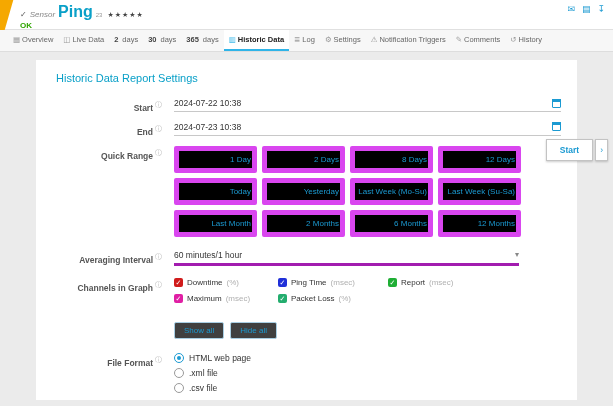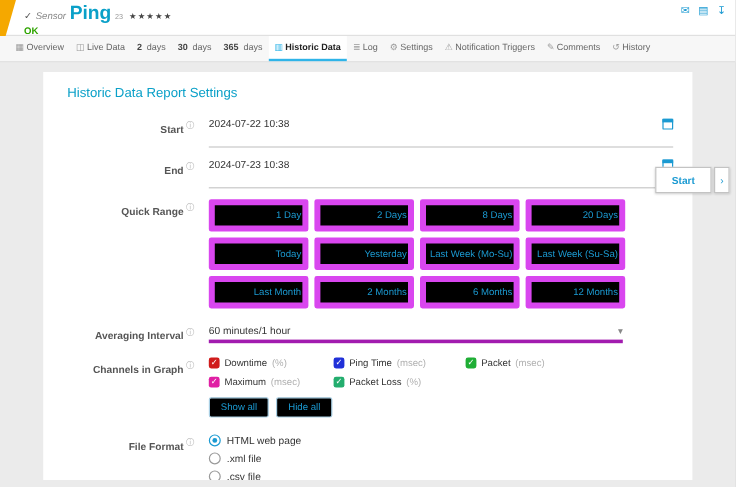--- a/index.html
+++ b/index.html
@@ -28,41 +28,41 @@
   .tab b{font-weight:bold;color:#444;margin-right:2px;}
 
   
   .panel{position:absolute;left:36px;right:36px;top:60px;bottom:6px;background:#fff;padding:12px 16px 0 20px;overflow:hidden;}
   .section-title{color:#0aa0c8;font-size:11px;font-weight:normal;margin-bottom:14px;}
   .row{display:flex;margin-bottom:9px;}
   .label{width:118px;flex:none;text-align:right;padding-right:12px;font-size:8.5px;color:#555;font-weight:bold;padding-top:2px;}
   .info{color:#b5b5b5;font-size:7px;margin-left:2px;vertical-align:super;cursor:pointer;font-weight:normal;}
   .control{flex:1;min-width:0;}
 
-  .dateline{display:flex;justify-content:space-between;align-items:center;border-bottom:1px solid #c8c8c8;padding-bottom:14px;font-size:8.5px;color:#333;max-width:402px;cursor:text;}
+  .dateline{display:flex;justify-content:space-between;align-items:center;border-bottom:1px solid #c8c8c8;padding-bottom:3px;font-size:8.5px;color:#333;max-width:402px;cursor:text;}
   .cal{width:9px;height:9px;border:1px solid #1b9ad2;border-radius:1px;position:relative;cursor:pointer;flex:none;}
   .cal::before{content:"";position:absolute;left:-1px;right:-1px;top:-1px;height:3px;background:#1b9ad2;}
 
   .qr-grid{display:grid;grid-template-columns:repeat(4,83px);gap:5px;}
   .qr-btn{border:5px solid #d946ef;background:#000000;color:#1b9ad2;font-size:8px;padding:4px 1px;text-align:right;border-radius:2px;cursor:pointer;white-space:nowrap;overflow:hidden;}
 
   .selectline{display:flex;justify-content:space-between;align-items:center;border-bottom:3px solid #a21caf;padding-bottom:3px;font-size:8.5px;color:#333;max-width:345px;cursor:pointer;}
   .caret{color:#888;font-size:8px;}
 
-  .channels{display:grid;grid-template-columns:104px 110px 140px;row-gap:7px;font-size:8px;color:#333;margin-bottom:8px;}
+  .channels{display:grid;grid-template-columns:104px 110px 140px;row-gap:7px;font-size:8px;color:#333;margin-bottom:19px;}
   .chan{display:flex;align-items:center;gap:4px;}
   .chk{width:9px;height:9px;border-radius:2px;color:#fff;font-size:7px;line-height:9px;text-align:center;flex:none;cursor:pointer;}
   .unit{color:#b0b0b0;}
   .c0{background:#d01b1b;}
   .c1{background:#2030d8;}
   .c2{background:#1fae35;}
   .c3{background:#e01fa4;}
   .c4{background:#23ad6e;}
   .small-btns{display:flex;gap:6px;margin-top:3px;}
-  .small-btn{border:1px solid #a9cfe4;background:#000000;color:#1b9ad2;font-size:8px;padding:3px 9px;border-radius:2px;cursor:pointer;text-align:right;}
+  .small-btn{border:1px solid #a9cfe4;background:#404040;color:#1b9ad2;font-size:8px;padding:3px 9px;border-radius:2px;cursor:pointer;text-align:right;}
 
   .radio{display:flex;align-items:center;gap:5px;margin-bottom:5px;font-size:8.5px;color:#333;cursor:pointer;text-align:right;}
   .rb{width:10px;height:10px;border:1px solid #9a9a9a;border-radius:50%;background:#fff;position:relative;flex:none;}
   .rb.sel{border-color:#1b9ad2;}
   .rb.sel::after{content:"";position:absolute;left:2px;top:2px;width:4px;height:4px;background:#1b9ad2;border-radius:50%;}
 
   .section2{margin-top:24px;}
 
   
   .start-cluster{position:absolute;right:5px;top:139px;display:flex;gap:2px;}
@@ -167,21 +167,21 @@
 
     <div class="row">
       <div class="label">
         <span>Quick Range</span><span class="info">ⓘ</span>
       </div>
       <div class="control">
         <div class="qr-grid">
           <button class="qr-btn">1 Day</button>
           <button class="qr-btn">2 Days</button>
           <button class="qr-btn">8 Days</button>
-          <button class="qr-btn">20 Days</button>
+          <button class="qr-btn">12 Days</button>
           <button class="qr-btn">Today</button>
           <button class="qr-btn">Yesterday</button>
           <button class="qr-btn">Last Week (Mo-Su)</button>
           <button class="qr-btn">Last Week (Su-Sa)</button>
           <button class="qr-btn">Last Month</button>
           <button class="qr-btn">2 Months</button>
           <button class="qr-btn">6 Months</button>
           <button class="qr-btn">12 Months</button>
         </div>
       </div>
@@ -210,21 +210,21 @@
             <span>Downtime</span>
             <span class="unit">(%)</span>
           </div>
           <div class="chan">
             <span class="chk c1">✓</span>
             <span>Ping Time</span>
             <span class="unit">(msec)</span>
           </div>
           <div class="chan">
             <span class="chk c2">✓</span>
-            <span>Packet</span>
+            <span>Report</span>
             <span class="unit">(msec)</span>
           </div>
           <div class="chan">
             <span class="chk c3">✓</span>
             <span>Maximum</span>
             <span class="unit">(msec)</span>
           </div>
           <div class="chan">
             <span class="chk c4">✓</span>
             <span>Packet Loss</span>

